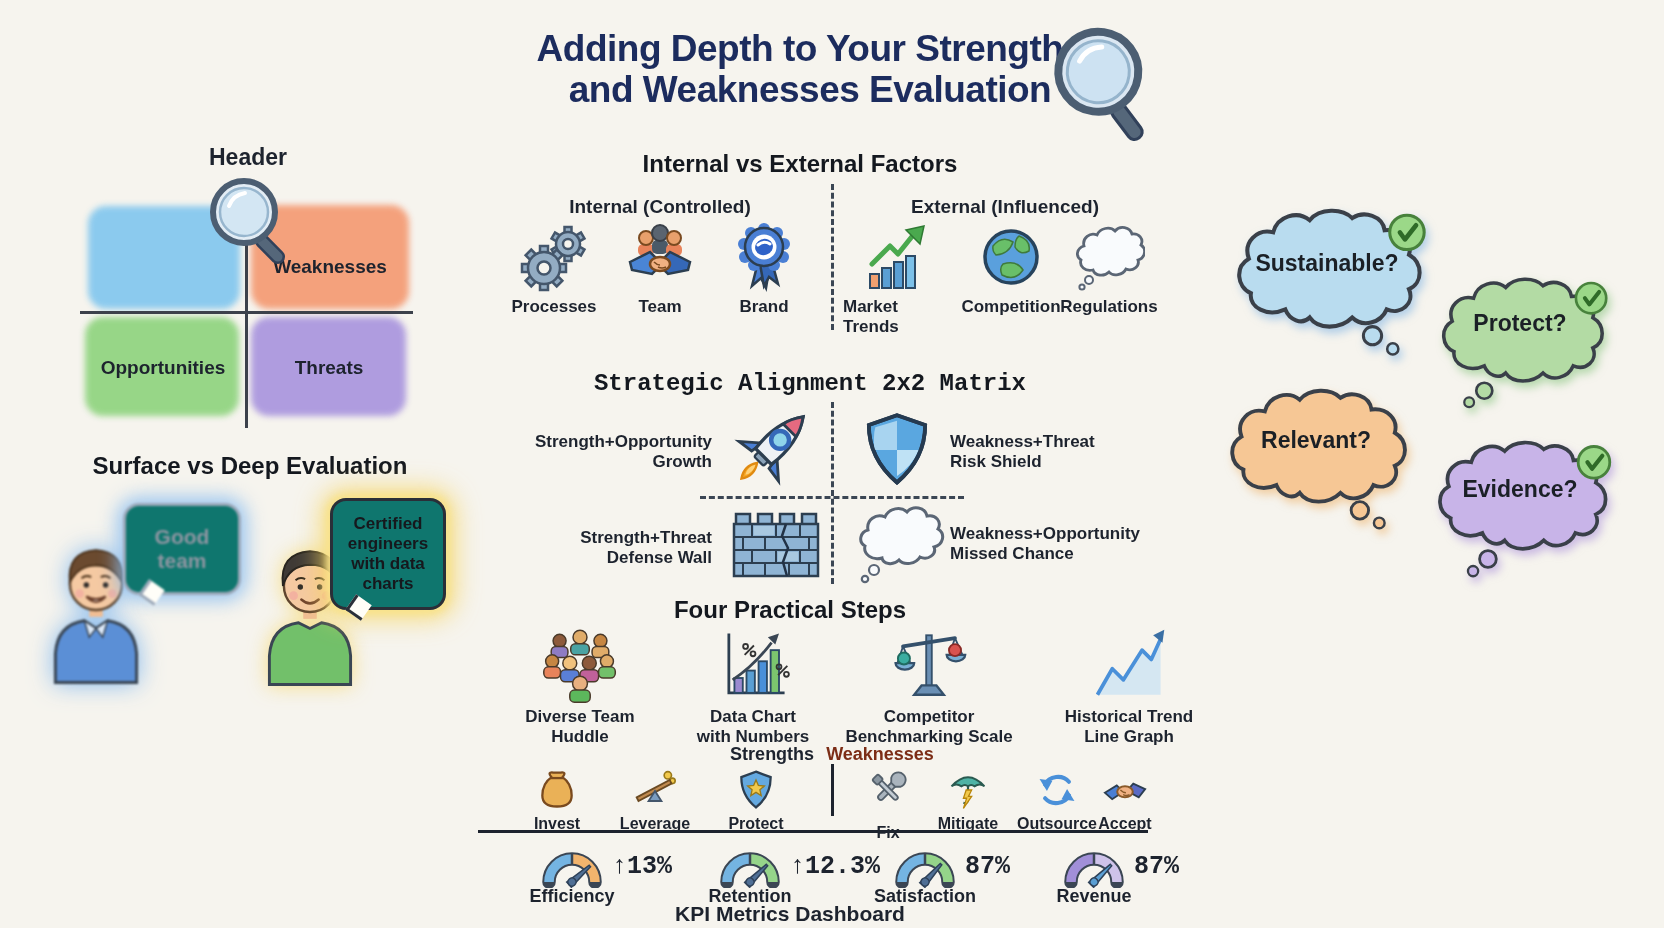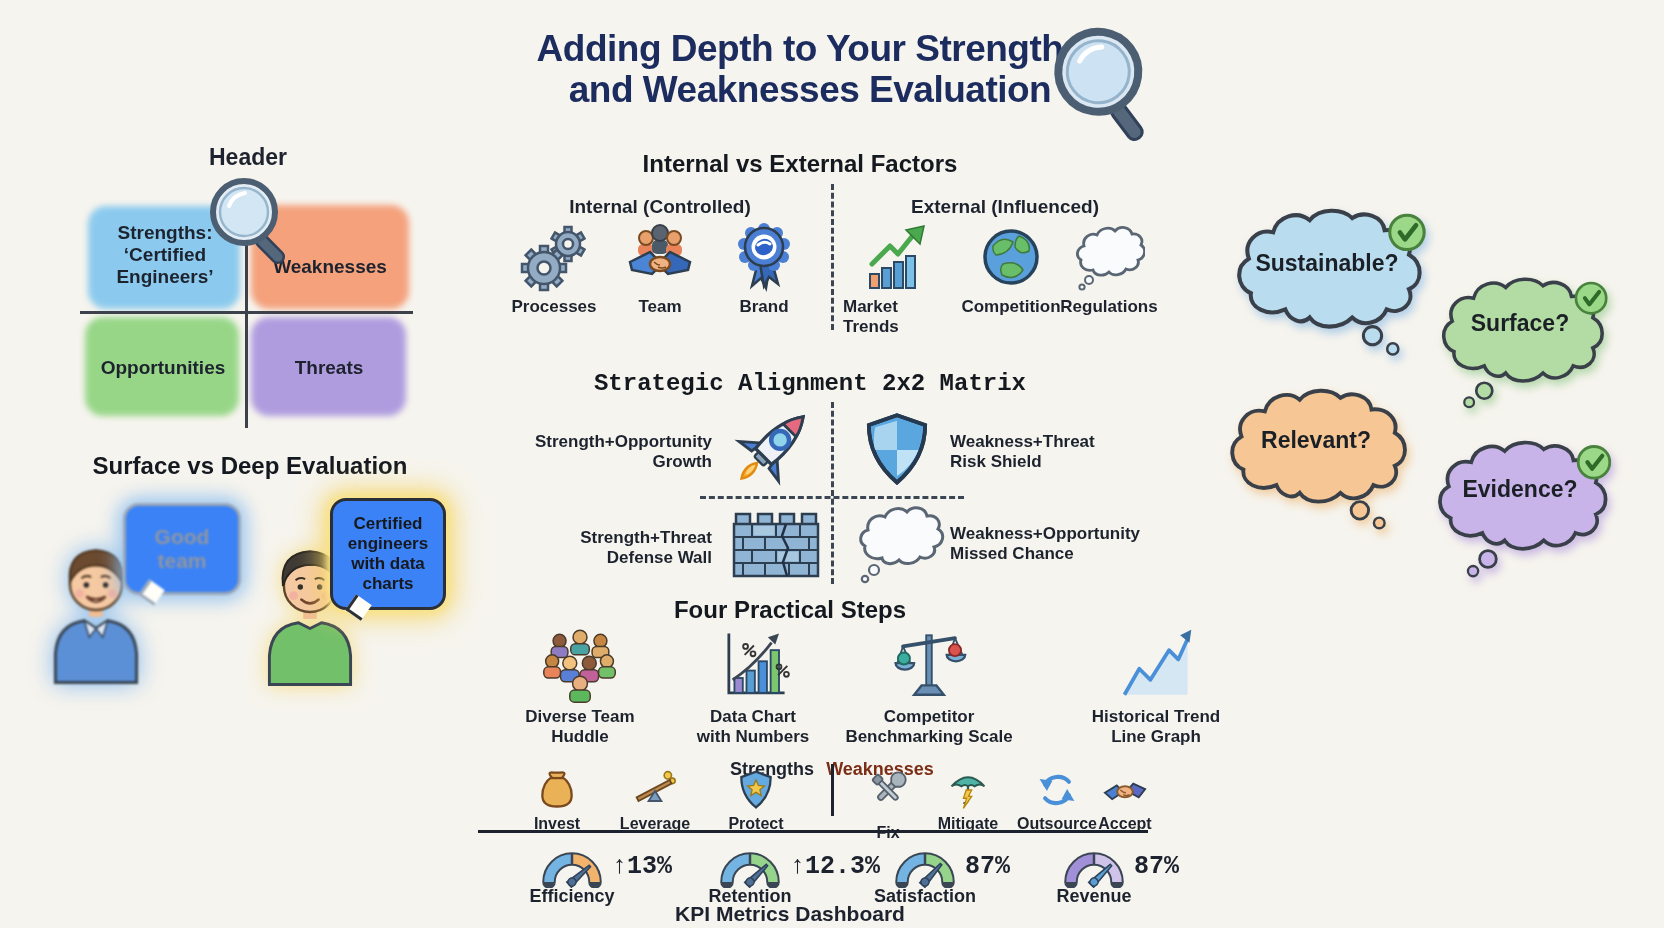--- a/index.html
+++ b/index.html
@@ -17,21 +17,21 @@
   .sub-head{font-size:19px;font-weight:bold;}
   .item-lbl{font-size:17px;font-weight:bold;line-height:1.15;}
   .small-lbl{font-size:16px;font-weight:bold;}
 
   
   .quad{border-radius:18px;filter:blur(3px);opacity:.92;}
   .quad-lbl{font-size:19px;font-weight:bold;line-height:1.16;z-index:4;}
   .swot-line{background:#3c414b;z-index:2;}
 
   
-  .bubble{border-radius:16px;background:#3b82f6;z-index:5;display:flex;align-items:center;justify-content:center;}
+  .bubble{border-radius:16px;background:#0f766e;z-index:5;display:flex;align-items:center;justify-content:center;}
   .bubble:after{content:"";position:absolute;width:16px;height:16px;background:#fffef8;bottom:-10px;left:16px;
     transform:rotate(35deg);border-bottom:3px solid;border-left:3px solid;border-color:inherit;}
   .bubble.surface{border:3px solid #9aa7b8;filter:blur(1.2px);
     box-shadow:0 0 18px 6px rgba(140,190,240,.85);color:#8f96a2;font-size:21px;font-weight:bold;}
   .bubble.deep{border:3px solid #2a2f38;box-shadow:0 0 6px 4px rgba(248,227,140,.9),0 0 24px 10px rgba(246,212,96,.75);
     color:#16181d;font-size:17px;font-weight:bold;line-height:1.18;}
   .person-blur{filter:blur(1.2px) drop-shadow(0 0 12px rgba(120,178,238,.9));}
   .person-glow{filter:drop-shadow(0 0 10px rgba(246,216,110,.8));}
 
   
@@ -73,23 +73,20 @@
 
   <div class="abs sub-head ctr" style="left:158px;top:144px;width:180px;font-size:23px;">Header</div>
 
   <div class="abs quad" style="left:88px;top:206px;width:152px;height:103px;background:#82c7ee;"></div>
   <div class="abs quad" style="left:251px;top:205px;width:158px;height:104px;background:#f49a73;"></div>
   <div class="abs quad" style="left:85px;top:317px;width:154px;height:99px;background:#8fd47f;"></div>
   <div class="abs quad" style="left:251px;top:317px;width:155px;height:99px;background:#a995de;"></div>
   <div class="abs swot-line" style="left:80px;top:311px;width:333px;height:3px;"></div>
   <div class="abs swot-line" style="left:245px;top:200px;width:3px;height:228px;"></div>
 
-  <div class="abs quad-lbl pre ctr" style="left:95px;top:222px;width:140px;">Strengths:
-‘Certified
-Engineers’</div>
   <div class="abs quad-lbl ctr" style="left:255px;top:256px;width:150px;">Weaknesses</div>
   <div class="abs quad-lbl ctr" style="left:88px;top:357px;width:150px;">Opportunities</div>
   <div class="abs quad-lbl ctr" style="left:255px;top:357px;width:148px;">Threats</div>
 
   <svg class="abs" style="left:194px;top:168px;z-index:6;" width="110" height="104" viewBox="0 0 110 104">
     <rect x="70" y="64" width="12" height="34" rx="6" fill="#55677a" stroke="#31415a" stroke-width="2.5" transform="rotate(-45 76 81)"></rect>
     <circle cx="50" cy="44" r="31" fill="#e3edf5" stroke="#4c5e72" stroke-width="6"></circle>
     <circle cx="50" cy="44" r="24" fill="#d3e6f3" stroke="#97b6ce" stroke-width="2.5"></circle>
     <path d="M35 38 Q39 27 51 25" fill="none" stroke="#ffffff" stroke-width="4" stroke-linecap="round"></path>
   </svg>
@@ -371,31 +368,31 @@
       <circle cx="15" cy="35" r="6.5" fill="#3aada0" stroke="#1f6b60" stroke-width="2"></circle>
       <path d="M70 13 L64 31 M70 13 L78 31" stroke="#34506b" stroke-width="2"></path>
       <path d="M61 31 A10 7 0 0 0 81 31 Z" fill="#7ab0d4" stroke="#34506b" stroke-width="2.5"></path>
       <circle cx="70" cy="26" r="6.5" fill="#d9534f" stroke="#8a2a26" stroke-width="2"></circle>
       <polygon points="26,74 58,74 50,64 34,64" fill="#6a8fb4" stroke="#34506b" stroke-width="2.5"></polygon>
     </svg>
     <div class="item-lbl pre ctr">Competitor
 Benchmarking Scale</div>
   </div>
 
-  <div class="abs icon-block" style="left:1066px;top:626px;width:180px;">
+  <div class="abs icon-block" style="left:1039px;top:626px;width:180px;">
     <svg width="84" height="78" viewBox="0 0 84 84">
       <polygon points="8,74 24,46 36,58 56,26 66,36 76,14 76,74" fill="#cfe4f2" opacity=".85"></polygon>
       <path d="M8 74 L24 46 L36 58 L56 26 L66 36 L76 14" fill="none" stroke="#4a90d9" stroke-width="4" stroke-linejoin="round"></path>
       <polygon points="68,10 80,4 78,18" fill="#3a6fa4"></polygon>
     </svg>
     <div class="item-lbl pre ctr">Historical Trend
 Line Graph</div>
   </div>
 
-  <div class="abs strat-row" style="left:462px;top:744px;width:740px;margin-top:15px;">
+  <div class="abs strat-row" style="left:462px;top:744px;width:740px;">
     <span class="strat-side">Strengths</span>
     <span class="strat-side weak">Weaknesses</span>
   </div>
 
   <div class="abs icon-block" style="left:517px;top:768px;width:80px;">
     <svg width="44" height="44" viewBox="0 0 48 48">
       <path d="M18 10 Q13 4 20 5 L28 5 Q35 4 30 10 Q40 17 40 30 Q40 42 24 42 Q8 42 8 30 Q8 17 18 10 Z" fill="#eab157" stroke="#7a4a1e" stroke-width="2.5"></path>
       <line x1="17" y1="11" x2="31" y2="11" stroke="#7a4a1e" stroke-width="2.5"></line>
     </svg>
     <div class="small-lbl">Invest</div>
@@ -532,21 +529,21 @@
   <div class="abs cloud-box" style="left:1438px;top:264px;width:178px;height:152px;filter:drop-shadow(3px 5px 4px rgba(120,190,110,.5));">
     <svg width="178" height="152" viewBox="0 0 200 150">
       <path d="M52 104 C34 112 16 102 18 88 C4 82 2 62 16 54 C10 38 24 24 40 28 C44 12 64 6 76 16 C86 4 108 4 118 14 C130 6 148 12 150 26 C166 24 178 36 174 50 C188 58 188 78 174 84 C180 98 166 110 152 104 C146 118 128 122 118 112 C106 124 84 124 76 112 C68 120 56 114 52 104 Z" fill="#b3dba4" stroke="#3a4049" stroke-width="4"></path>
       <circle cx="52" cy="132" r="9" fill="#b3dba4" stroke="#3a4049" stroke-width="3"></circle>
       <circle cx="35" cy="145" r="5.5" fill="#b3dba4" stroke="#3a4049" stroke-width="2.5"></circle>
       <g transform="translate(172,28)">
         <circle r="17" fill="#9bd888" stroke="#48823c" stroke-width="3"></circle>
         <path d="M-7 0 L-2 7 L9 -7" fill="none" stroke="#2f6b28" stroke-width="4.5" stroke-linecap="round" stroke-linejoin="round"></path>
       </g>
     </svg>
-    <div class="cloud-text">Surface?</div>
+    <div class="cloud-text">Protect?</div>
   </div>
 
   <div class="abs cloud-box" style="left:1226px;top:376px;width:194px;height:162px;filter:drop-shadow(3px 5px 4px rgba(235,170,90,.5));">
     <svg width="194" height="162" viewBox="0 0 200 150">
       <path d="M52 104 C34 112 16 102 18 88 C4 82 2 62 16 54 C10 38 24 24 40 28 C44 12 64 6 76 16 C86 4 108 4 118 14 C130 6 148 12 150 26 C166 24 178 36 174 50 C188 58 188 78 174 84 C180 98 166 110 152 104 C146 118 128 122 118 112 C106 124 84 124 76 112 C68 120 56 114 52 104 Z" fill="#f6c795" stroke="#3a4049" stroke-width="4"></path>
       <circle cx="138" cy="130" r="9" fill="#f6c795" stroke="#3a4049" stroke-width="3"></circle>
       <circle cx="158" cy="143" r="5.5" fill="#f6c795" stroke="#3a4049" stroke-width="2.5"></circle>
     </svg>
     <div class="cloud-text">Relevant?</div>
   </div>

